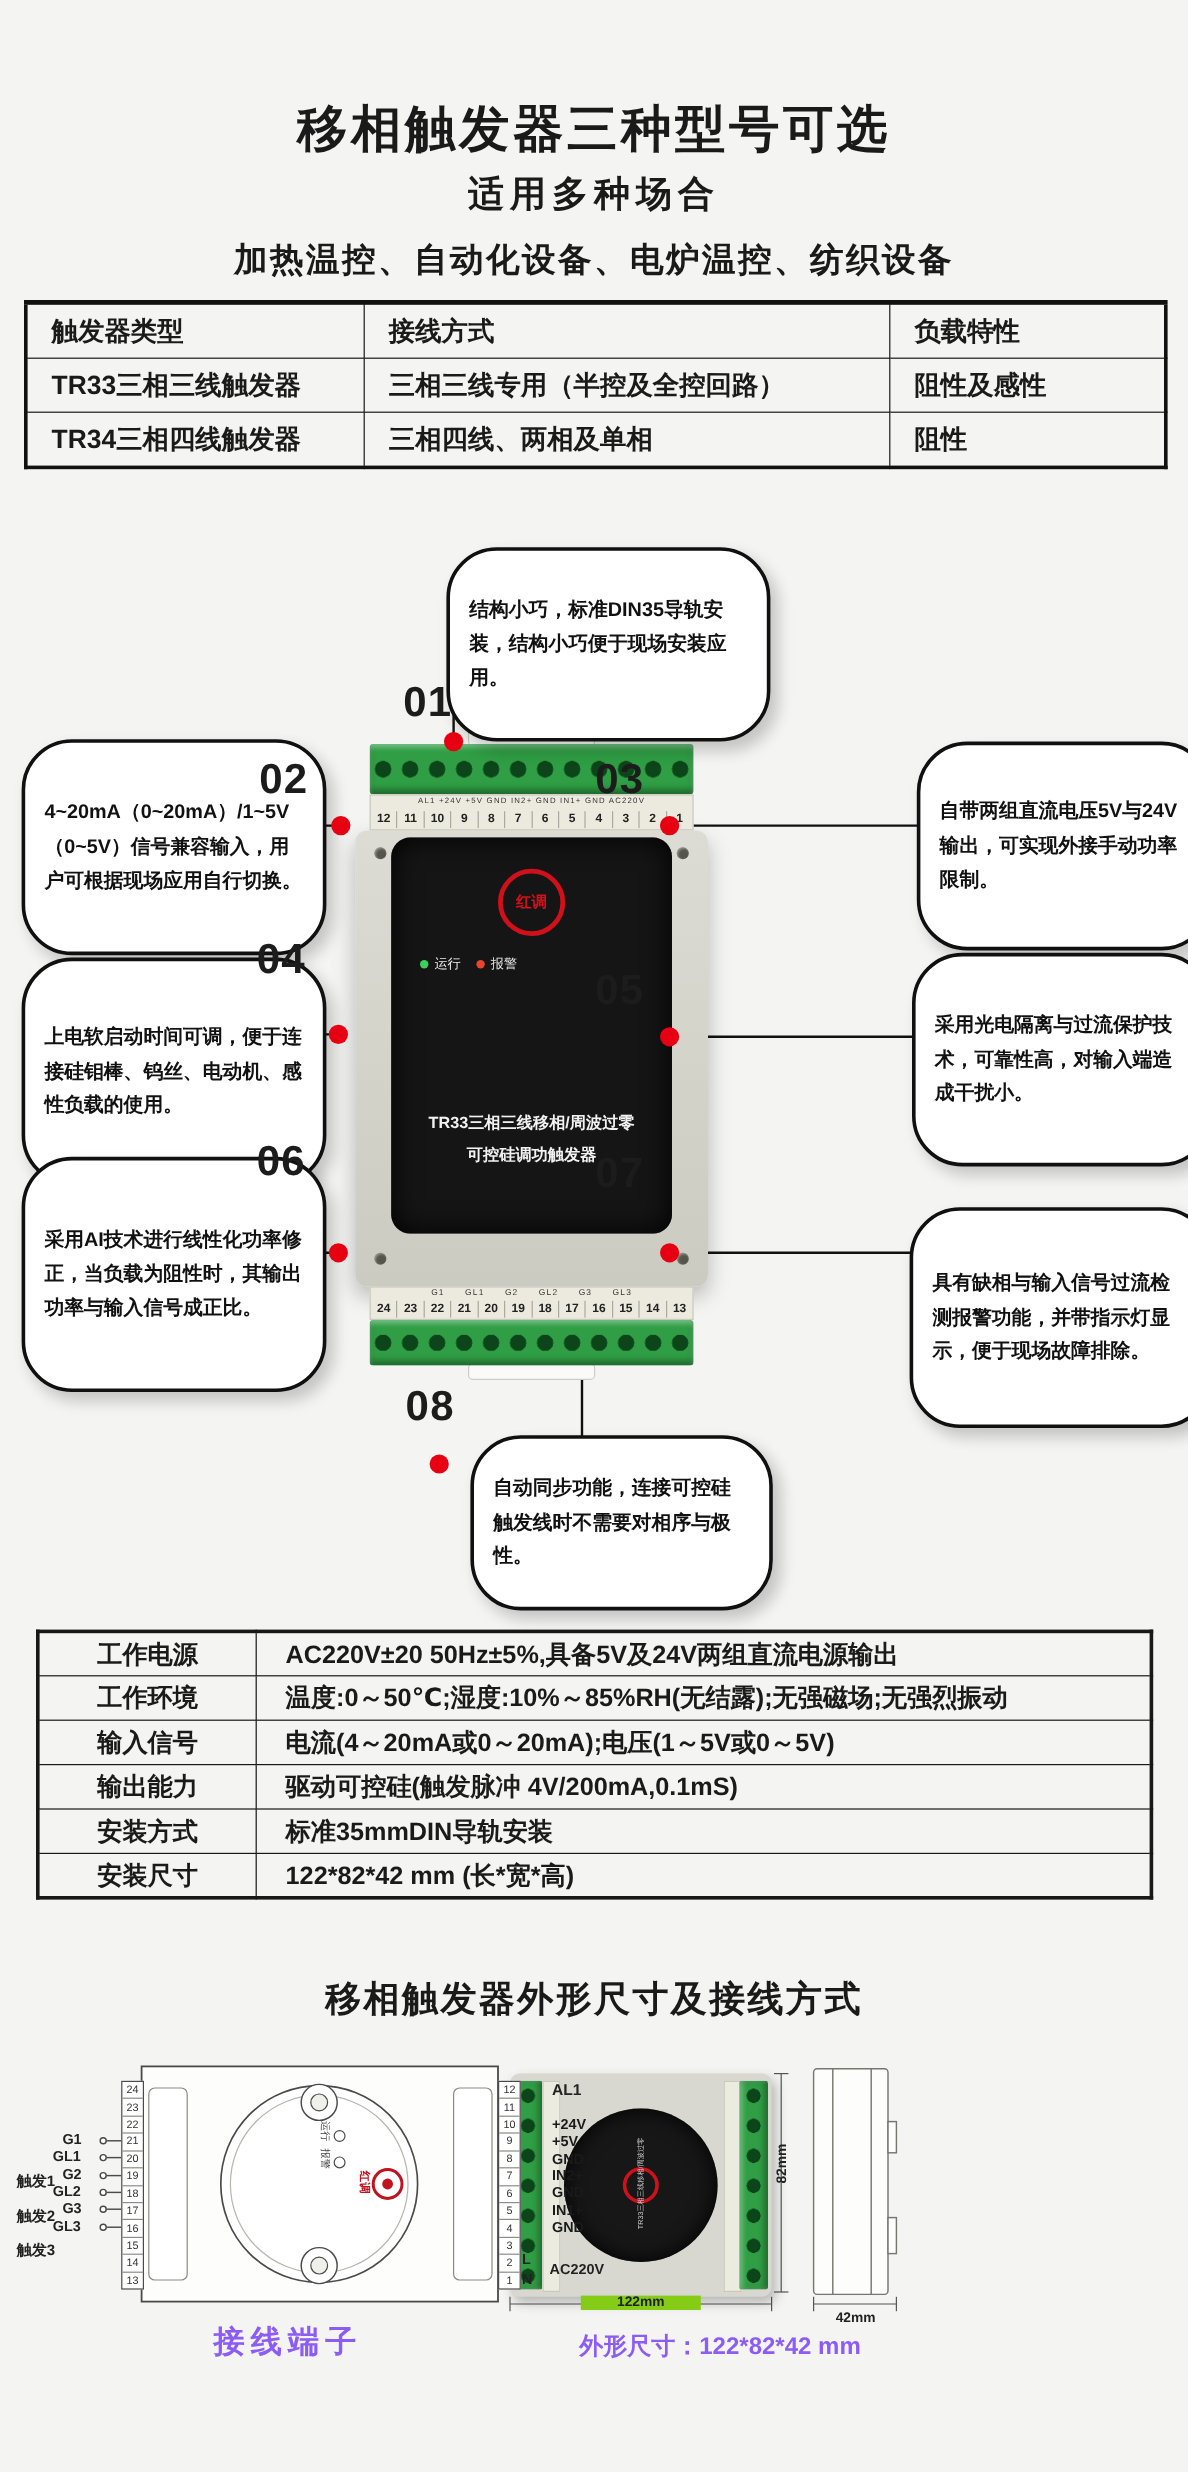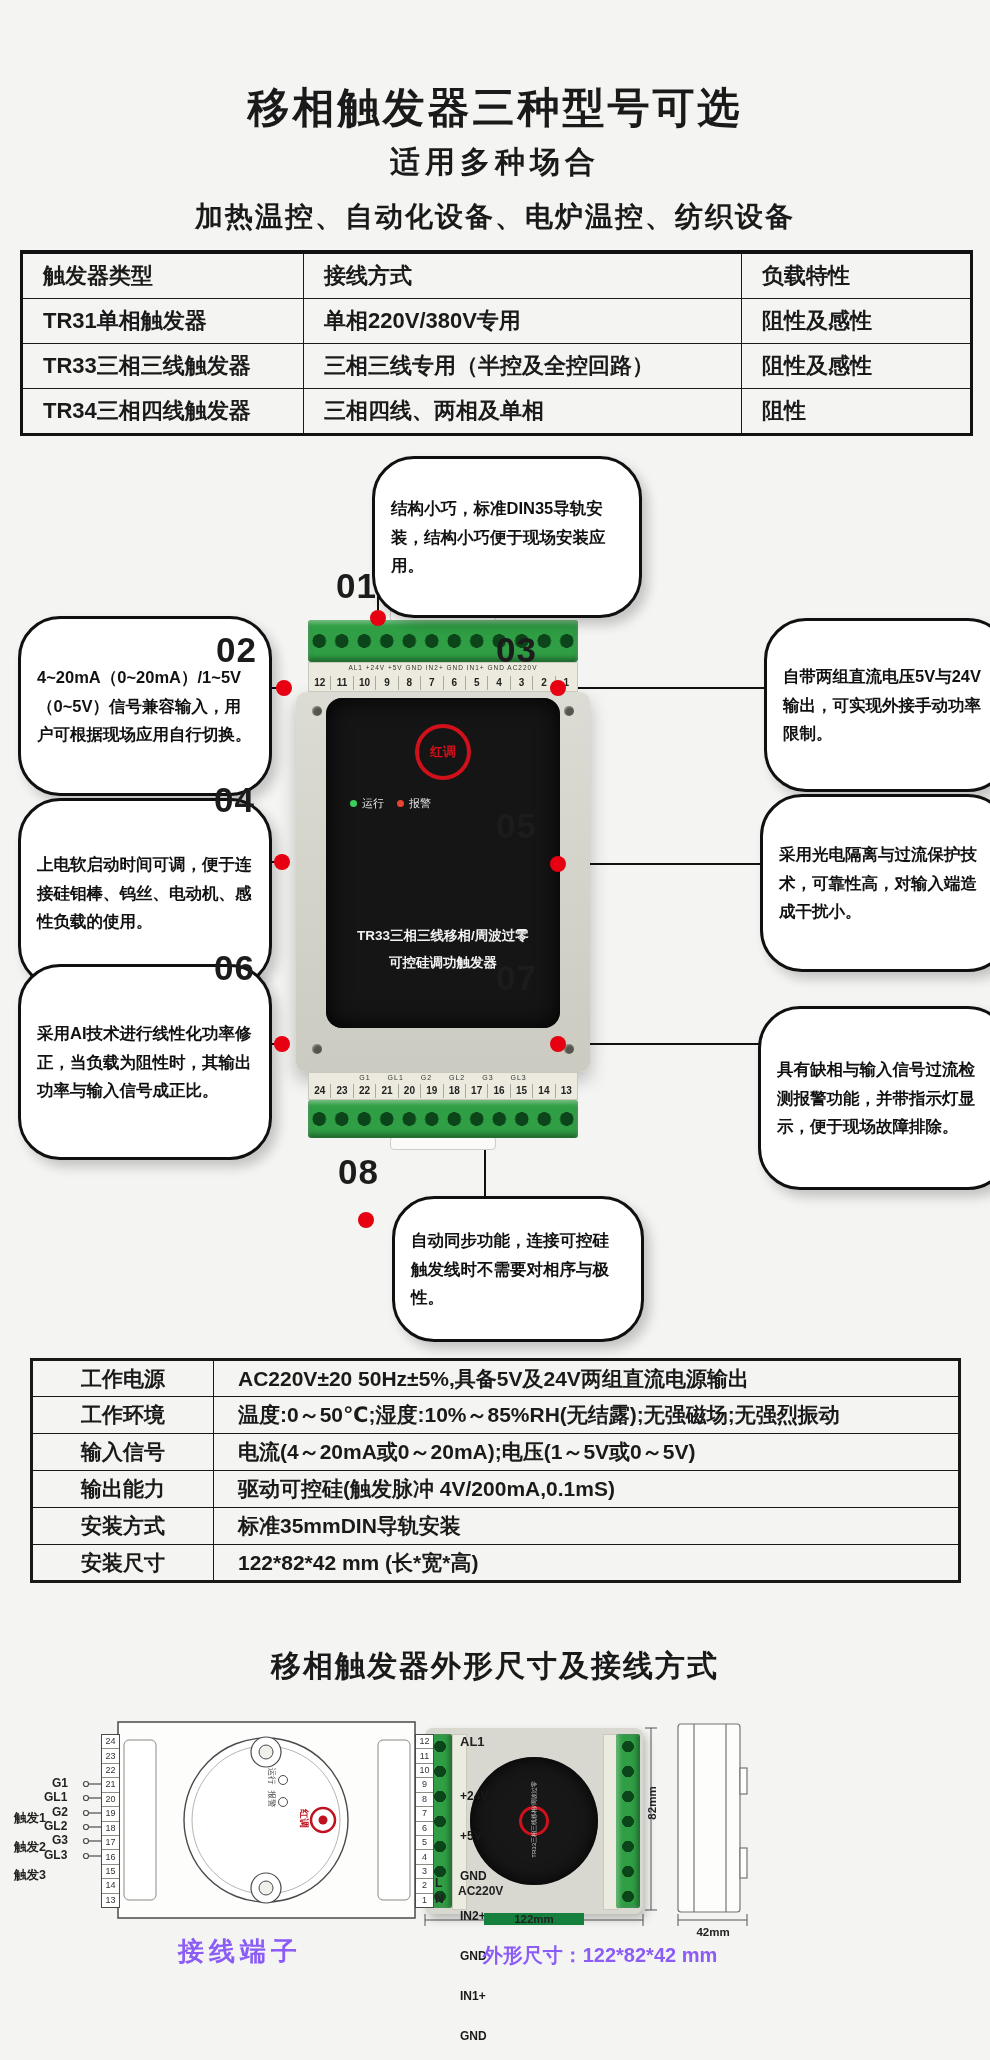--- a/index.html
+++ b/index.html
@@ -54,21 +54,21 @@
   .wd-lab{position:absolute;font-size:12px;font-weight:700;color:#222;white-space:nowrap;z-index:6;}
   .wd-trig{font-size:12.5px;margin-top:28px;}
   .wd-rot{position:absolute;font-size:8.5px;color:#444;transform:rotate(90deg);z-index:6;white-space:nowrap;}
   .wd-brand{color:#c1121f;font-size:9.5px;font-weight:800;}
   .tstrip{position:absolute;width:17px;height:172px;border:1px solid #4a4a4a;background:#fff;
     display:flex;flex-direction:column;z-index:6;}
   .tcell{flex:1;font-size:9px;text-align:center;border-bottom:1px solid #8d8d85;color:#333;
     display:flex;align-items:center;justify-content:center;line-height:1;}
   .tcell:last-child{border-bottom:none;}
   .rpins{position:absolute;left:460px;top:1763px;width:50px;height:100px;display:flex;flex-direction:column;z-index:6;}
-  .rpins div{flex:1;font-size:12px;font-weight:700;display:flex;align-items:center;margin-top:26px;}
+  .rpins div{flex:1;font-size:12px;font-weight:700;display:flex;align-items:center;}
   
   .fp{background:#d8d8d0;border-radius:8px;z-index:5;box-shadow:3px 5px 10px rgba(0,0,0,.25);}
   .green-v{position:absolute;background-color:#2f9e44;
     background-image:radial-gradient(circle 6px at 50% 50%,#0c4519 95%,rgba(12,69,25,0) 100%);
     background-size:100% 25px;border-radius:2px;
     box-shadow:inset 3px 0 4px rgba(255,255,255,.3), inset -3px 0 5px rgba(0,0,0,.35);}
   .strip-v{position:absolute;background:#ecebe0;border:1px solid #c9c9bd;}
   .fp-circle{position:absolute;left:45px;top:29px;width:128px;height:128px;border-radius:50%;background:#171717;
     display:flex;align-items:center;justify-content:center;box-shadow:inset 0 0 18px #000;}
   .fp-ring{width:24px;height:24px;border:3px solid #d0111b;border-radius:50%;}
@@ -174,25 +174,20 @@
         <col style="width:438px">
         <col style="width:230px">
       </colgroup>
     <tbody>
         <tr>
       <td>触发器类型</td>
       <td>接线方式</td>
       <td>负载特性</td>
     </tr>
     <tr>
-      <td>TR31单相触发器</td>
-      <td>单相220V/380V专用</td>
-      <td>阻性及感性</td>
-    </tr>
-    <tr>
       <td>TR33三相三线触发器</td>
       <td>三相三线专用（半控及全控回路）</td>
       <td>阻性及感性</td>
     </tr>
     <tr>
       <td>TR34三相四线触发器</td>
       <td>三相四线、两相及单相</td>
       <td>阻性</td>
     </tr>
   </tbody>
@@ -399,20 +394,20 @@
     <div class="green-v" style="left:3px;top:6px;width:24px;height:174px"></div>
     <div class="strip-v" style="left:27px;top:6px;width:13px;height:174px"></div>
     <div class="strip-v" style="left:178px;top:6px;width:13px;height:174px"></div>
     <div class="green-v" style="left:191px;top:6px;width:24px;height:174px"></div>
     <div class="fp-circle">
       <div class="fp-rot">TR33三相三线移相/周波过零</div>
       <div class="fp-ring"></div>
     </div>
   </div>
 
-  <div class="dim-lab" style="left:484px;top:1913px;width:100px;background:#15803d">122mm</div>
+  <div class="dim-lab" style="left:484px;top:1913px;width:100px;background:#84cc16">122mm</div>
   <div class="dim-lab" style="left:622px;top:1797px;width:60px;transform:rotate(-90deg)">82mm</div>
   <div class="dim-lab" style="left:678px;top:1926px;width:70px">42mm</div>
 
   <div class="cap" style="left:140px;top:1934px;width:200px;font-size:26px;letter-spacing:5px;text-align:center">接线端子</div>
   <div class="cap" style="left:430px;top:1942px;width:340px;font-size:20px;text-align:center">外形尺寸：122*82*42 mm</div>
 
 </div>
 
 </body></html>

